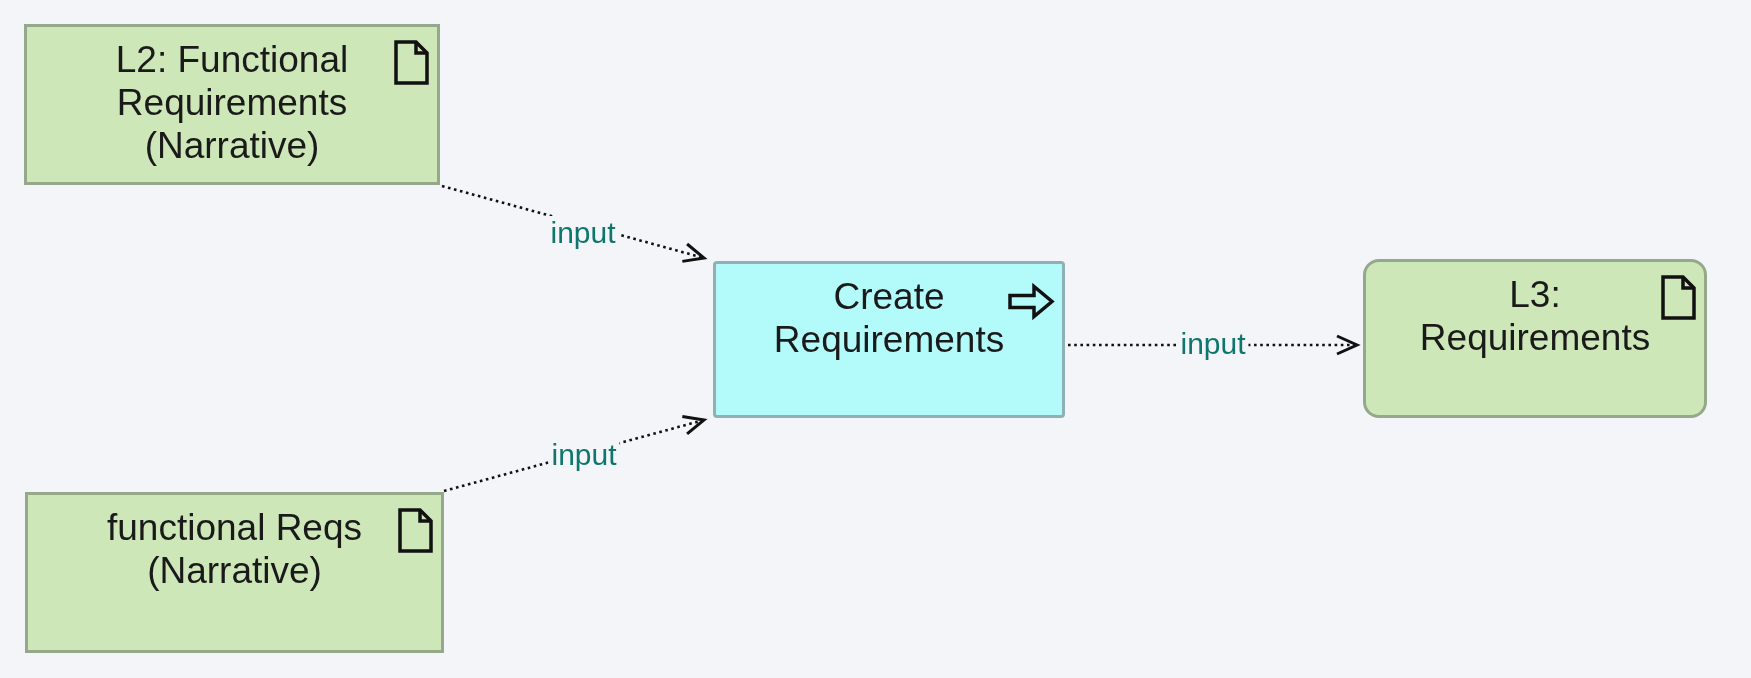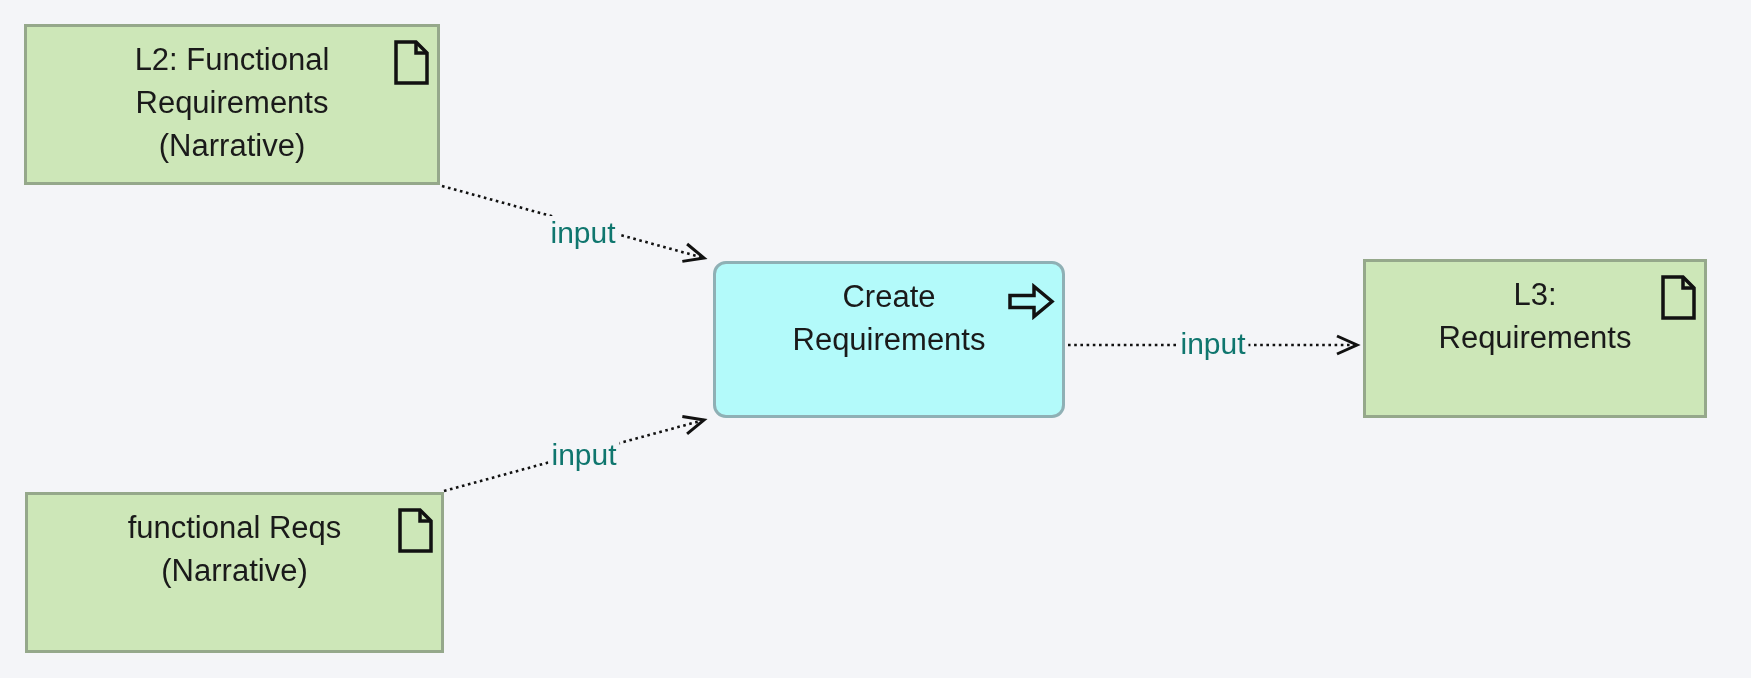--- a/index.html
+++ b/index.html
@@ -13,32 +13,32 @@
     overflow: hidden;
   }
   .edges-svg {
     position: absolute;
     left: 0; top: 0;
     width: 1751px; height: 678px;
   }
   .node {
     position: absolute;
     color: #1a1a1a;
-    font-size: 31px;
+    font-size: 37px;
     line-height: 43px;
     text-align: center;
   }
   .node-deliverable {
     background: #cde7b8;
     border: 3px solid #95a88b;
   }
   .node-process {
     background: #b3fafa;
     border: 3px solid #8fb0b5;
-    border-radius: 13px;
+    border-radius: 4px;
   }
   .node-text {
     padding-top: 11px;
     width: 100%;
   }
   .node-icon {
     position: absolute;
   }
   .doc-icon { top: 12px; right: 7px; }
   .proc-icon { top: 19px; right: 7px; }
@@ -49,21 +49,21 @@
     color: #0f766e;
     font-size: 30px;
     line-height: 34px;
     padding: 0 3px;
     white-space: nowrap;
   }
   
   #node-l2-functional    { left: 24px;   top: 24px;  width: 416px; height: 161px; }
   #node-l2-nonfunctional { left: 25px;   top: 492px; width: 419px; height: 161px; }
   #node-create-reqs      { left: 713px;  top: 261px; width: 352px; height: 157px; }
-  #node-l3-requirements  { left: 1363px; top: 259px; width: 344px; height: 159px; }
+  #node-l3-requirements  { left: 1363px; top: 259px; width: 344px; height: 159px; border-radius: 16px; }
   #edge-label-input-1 { left: 583px;  top: 233px; }
   #edge-label-input-2 { left: 584px;  top: 455px; }
   #edge-label-output  { left: 1213px; top: 344px; }
 </style>
 </head>
 <body>
 
 <div class="canvas">
 
   <svg class="edges-svg" viewBox="0 0 1751 678">

